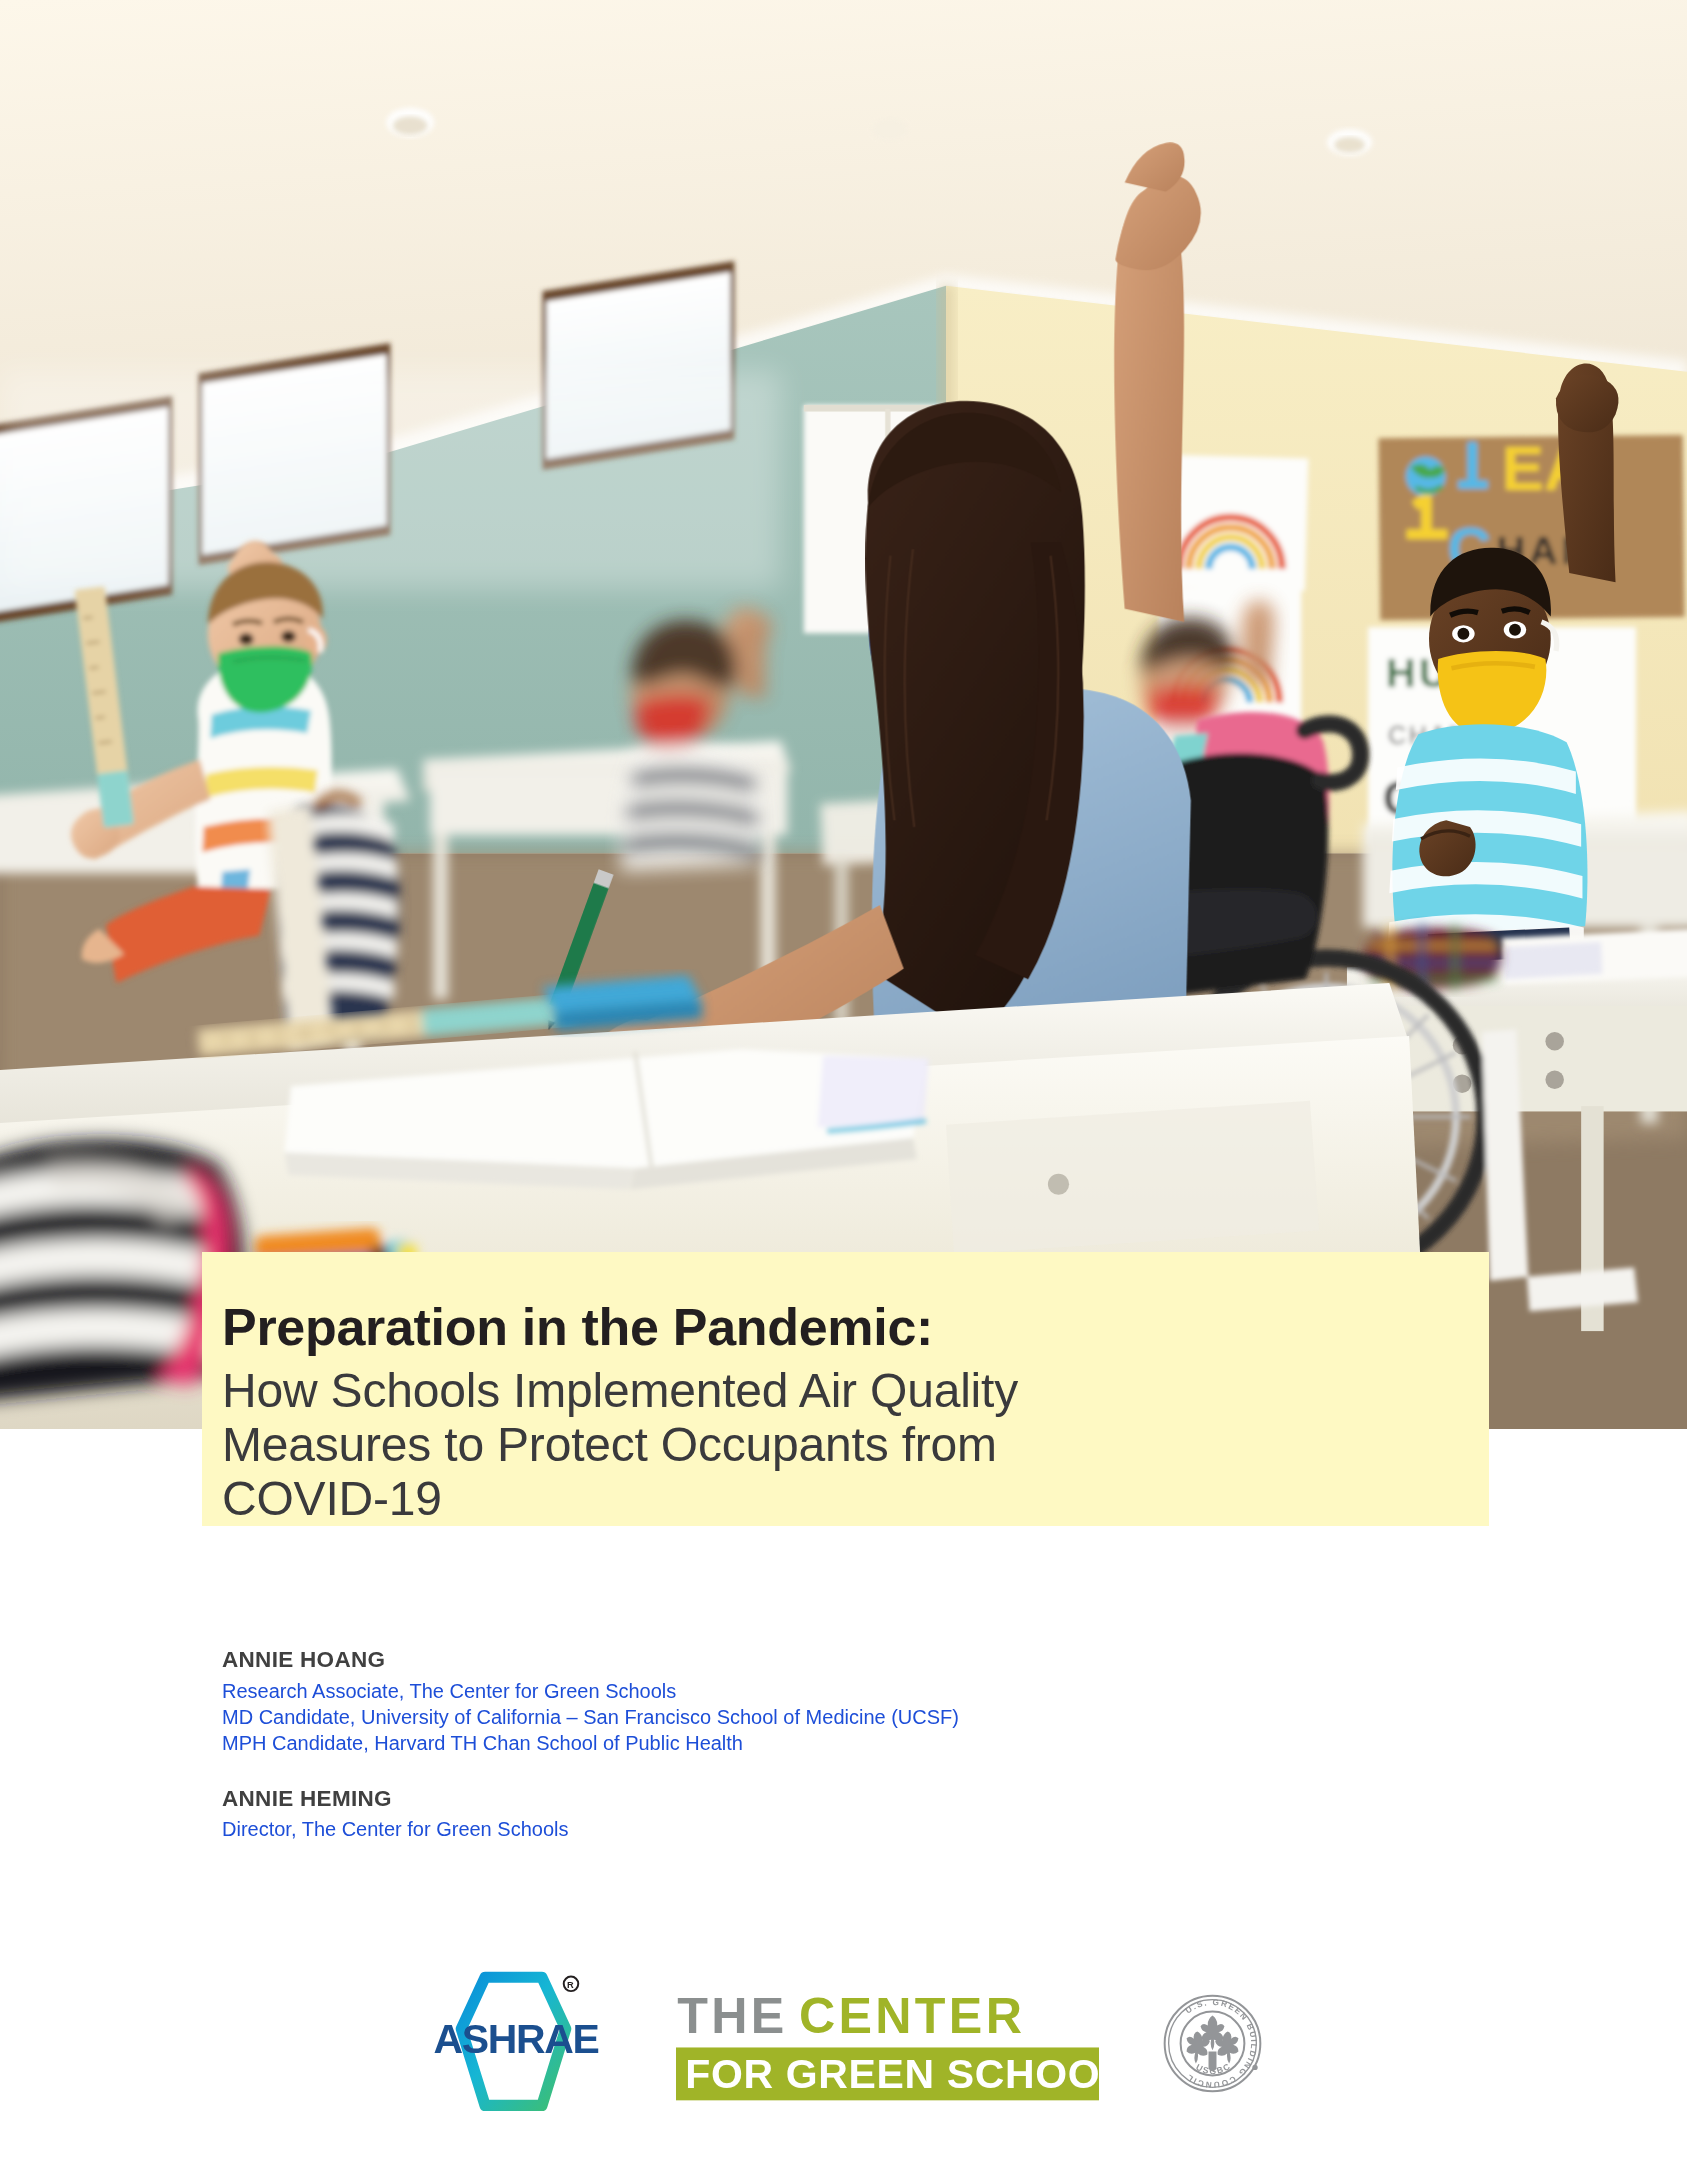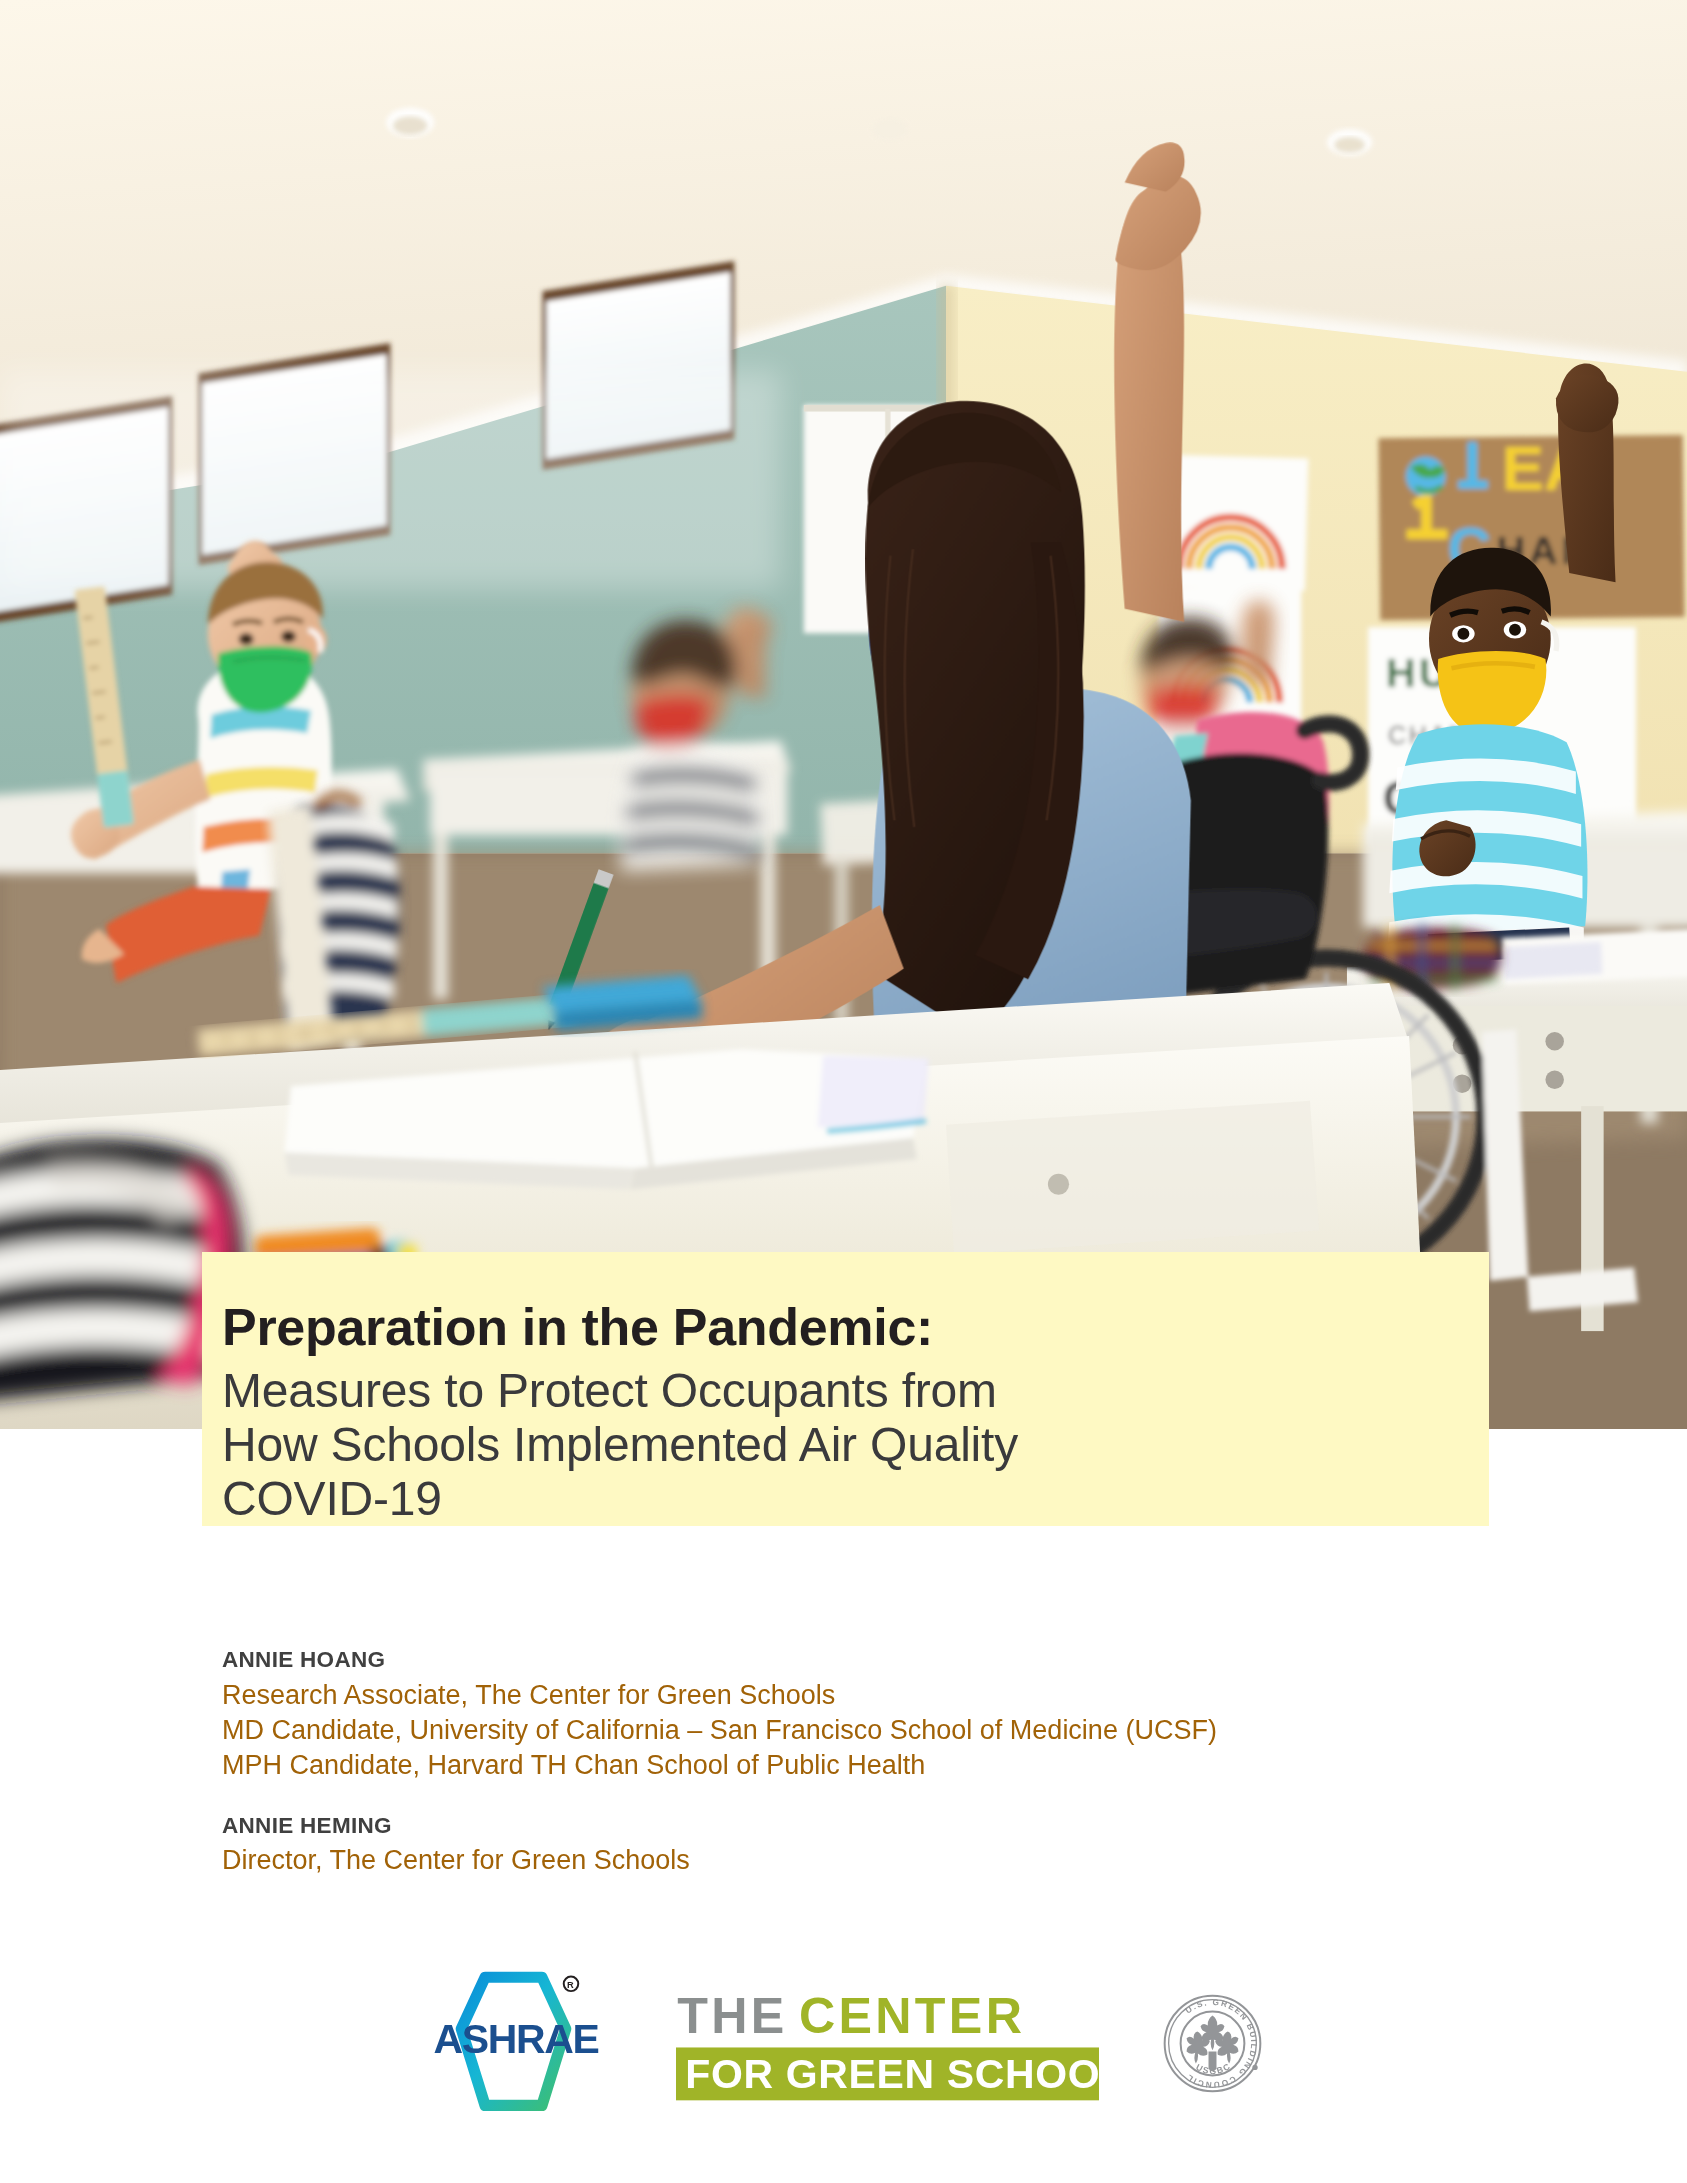--- a/index.html
+++ b/index.html
@@ -33,21 +33,21 @@
   
   #authors{
     position:absolute;left:222px;top:1647px;width:1257px;z-index:6;
   }
   .author-block{margin-bottom:30px;}
   .author-name{
     font-size:22.5px;font-weight:bold;letter-spacing:0.3px;color:#404040;
     margin:0 0 4.6px 0;
   }
   .author-line{
-    font-size:27px;line-height:1.30;color:#a16207;margin:0;
+    font-size:20px;line-height:1.30;color:#1d4ed8;margin:0;
   }
 
   
   #footer-logos{
     position:absolute;left:0;top:1952px;width:1687px;height:185px;
     display:flex;align-items:center;justify-content:center;gap:73px;z-index:6;
   }
   #ashrae-logo{width:179px;height:152px;}
   #cgs-logo{width:423px;height:119px;}
   #usgbc-seal{width:101px;height:101px;margin-left:-9.3px;}
@@ -542,22 +542,22 @@
     <path d="M820,1492 L1040,1474 L1060,1512 L838,1530Z" fill="#3fa8d8"></path>
     <path d="M838,1530 L1060,1512 L1062,1540 L840,1558Z" fill="#2b86b4"></path>
   </g>
 </svg>
 </div>
 
 <div id="title-panel">
   <div class="inner">
     <h1 class="title-main">Preparation in the Pandemic:</h1>
     <div class="title-sub">
+      <span>How Schools Implemented Air Quality</span>
       <span>Measures to Protect Occupants from</span>
-      <span>How Schools Implemented Air Quality</span>
       <span>COVID-19</span>
     </div>
   </div>
 </div>
 
 <div id="authors">
 
   <div class="author-block">
     <div class="author-name">ANNIE HOANG</div>
     <p class="author-line">Research Associate, The Center for Green Schools</p>

